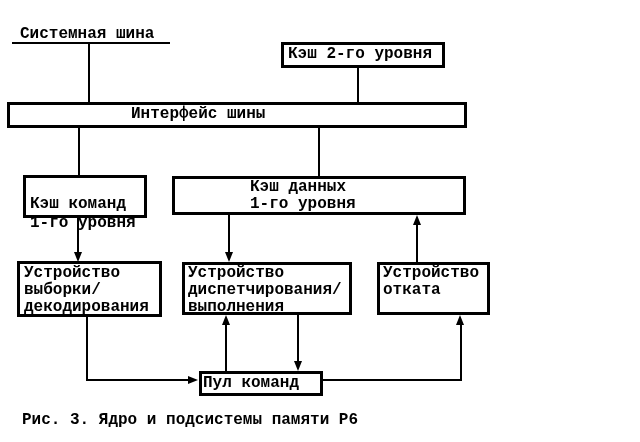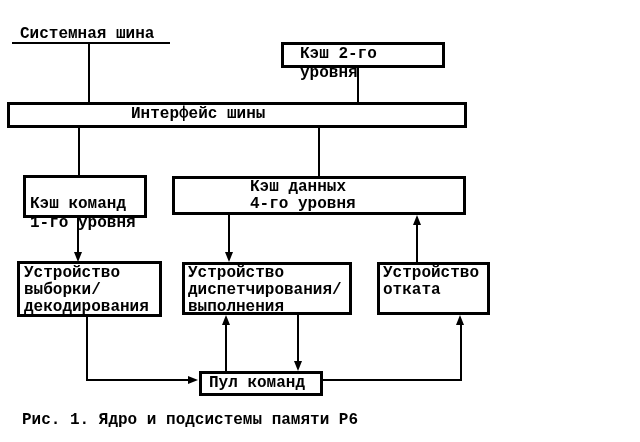--- a/index.html
+++ b/index.html
@@ -25,39 +25,39 @@
 <body>
 
 <div class="canvas" style="--bg: #ffffff; --ink: #000000;">
 
   <div class="text" style="left:20px; top:25px;">Системная шина</div>
   <div class="line" style="left:12px; top:42px; width:158px; height:2px;"></div>
 
   <div class="line" style="left:88px; top:44px; width:2px; height:58px;"></div>
   <div class="line" style="left:357px; top:68px; width:2px; height:34px;"></div>
 
-  <div class="box" style="left:281px; top:42px; width:164px; height:26px; padding:0 16px; line-height:19px;">
+  <div class="box" style="left:281px; top:42px; width:164px; height:26px; padding:0 4px; line-height:19px;">
     <span class="lbl">Кэш 2-го уровня</span>
   </div>
 
   <div class="box" style="left:7px; top:102px; width:460px; height:26px; padding:0 8px 0 121px; line-height:19px;">
     <span class="lbl">Интерфейс шины</span>
   </div>
 
   <div class="line" style="left:78px; top:128px; width:2px; height:47px;"></div>
   <div class="line" style="left:318px; top:128px; width:2px; height:48px;"></div>
 
   <div class="box" style="left:23px; top:175px; width:124px; height:43px; padding:17px 4px; line-height:19px;">
     <span class="lbl">Кэш команд
 1-го уровня</span>
   </div>
 
   <div class="box" style="left:172px; top:176px; width:294px; height:39px; padding:0 0 0 75px; line-height:17px;">
     <span class="lbl">Кэш данных
-4-го уровня</span>
+1-го уровня</span>
   </div>
 
   <div class="line" style="left:77px; top:218px; width:2px; height:34px;"></div>
   <div class="arr down" style="left:74px; top:252px;"></div>
 
   <div class="line" style="left:228px; top:215px; width:2px; height:37px;"></div>
   <div class="arr down" style="left:225px; top:252px;"></div>
 
   <div class="arr up" style="left:413px; top:215px;"></div>
   <div class="line" style="left:416px; top:225px; width:2px; height:37px;"></div>
@@ -78,27 +78,27 @@
     <span class="lbl">Устройство
 отката</span>
   </div>
 
   <div class="arr up" style="left:222px; top:315px;"></div>
   <div class="line" style="left:225px; top:325px; width:2px; height:46px;"></div>
 
   <div class="line" style="left:297px; top:315px; width:2px; height:46px;"></div>
   <div class="arr down" style="left:294px; top:361px;"></div>
 
-  <div class="box" style="left:199px; top:371px; width:124px; height:25px; padding:0 7px; line-height:18px;">
+  <div class="box" style="left:199px; top:371px; width:124px; height:25px; padding:0 1px; line-height:18px;">
     <span class="lbl">Пул команд</span>
   </div>
 
   <div class="line" style="left:86px; top:317px; width:2px; height:64px;"></div>
   <div class="line" style="left:86px; top:379px; width:102px; height:2px;"></div>
   <div class="arr right" style="left:188px; top:376px;"></div>
 
   <div class="line" style="left:323px; top:379px; width:139px; height:2px;"></div>
   <div class="line" style="left:460px; top:325px; width:2px; height:56px;"></div>
   <div class="arr up" style="left:456px; top:315px;"></div>
 
-  <div class="text" style="left:22px; top:411px;">Рис. 1. Ядро и подсистемы памяти P6</div>
+  <div class="text" style="left:22px; top:411px;">Рис. 3. Ядро и подсистемы памяти P6</div>
 
 </div>
 
 </body></html>

